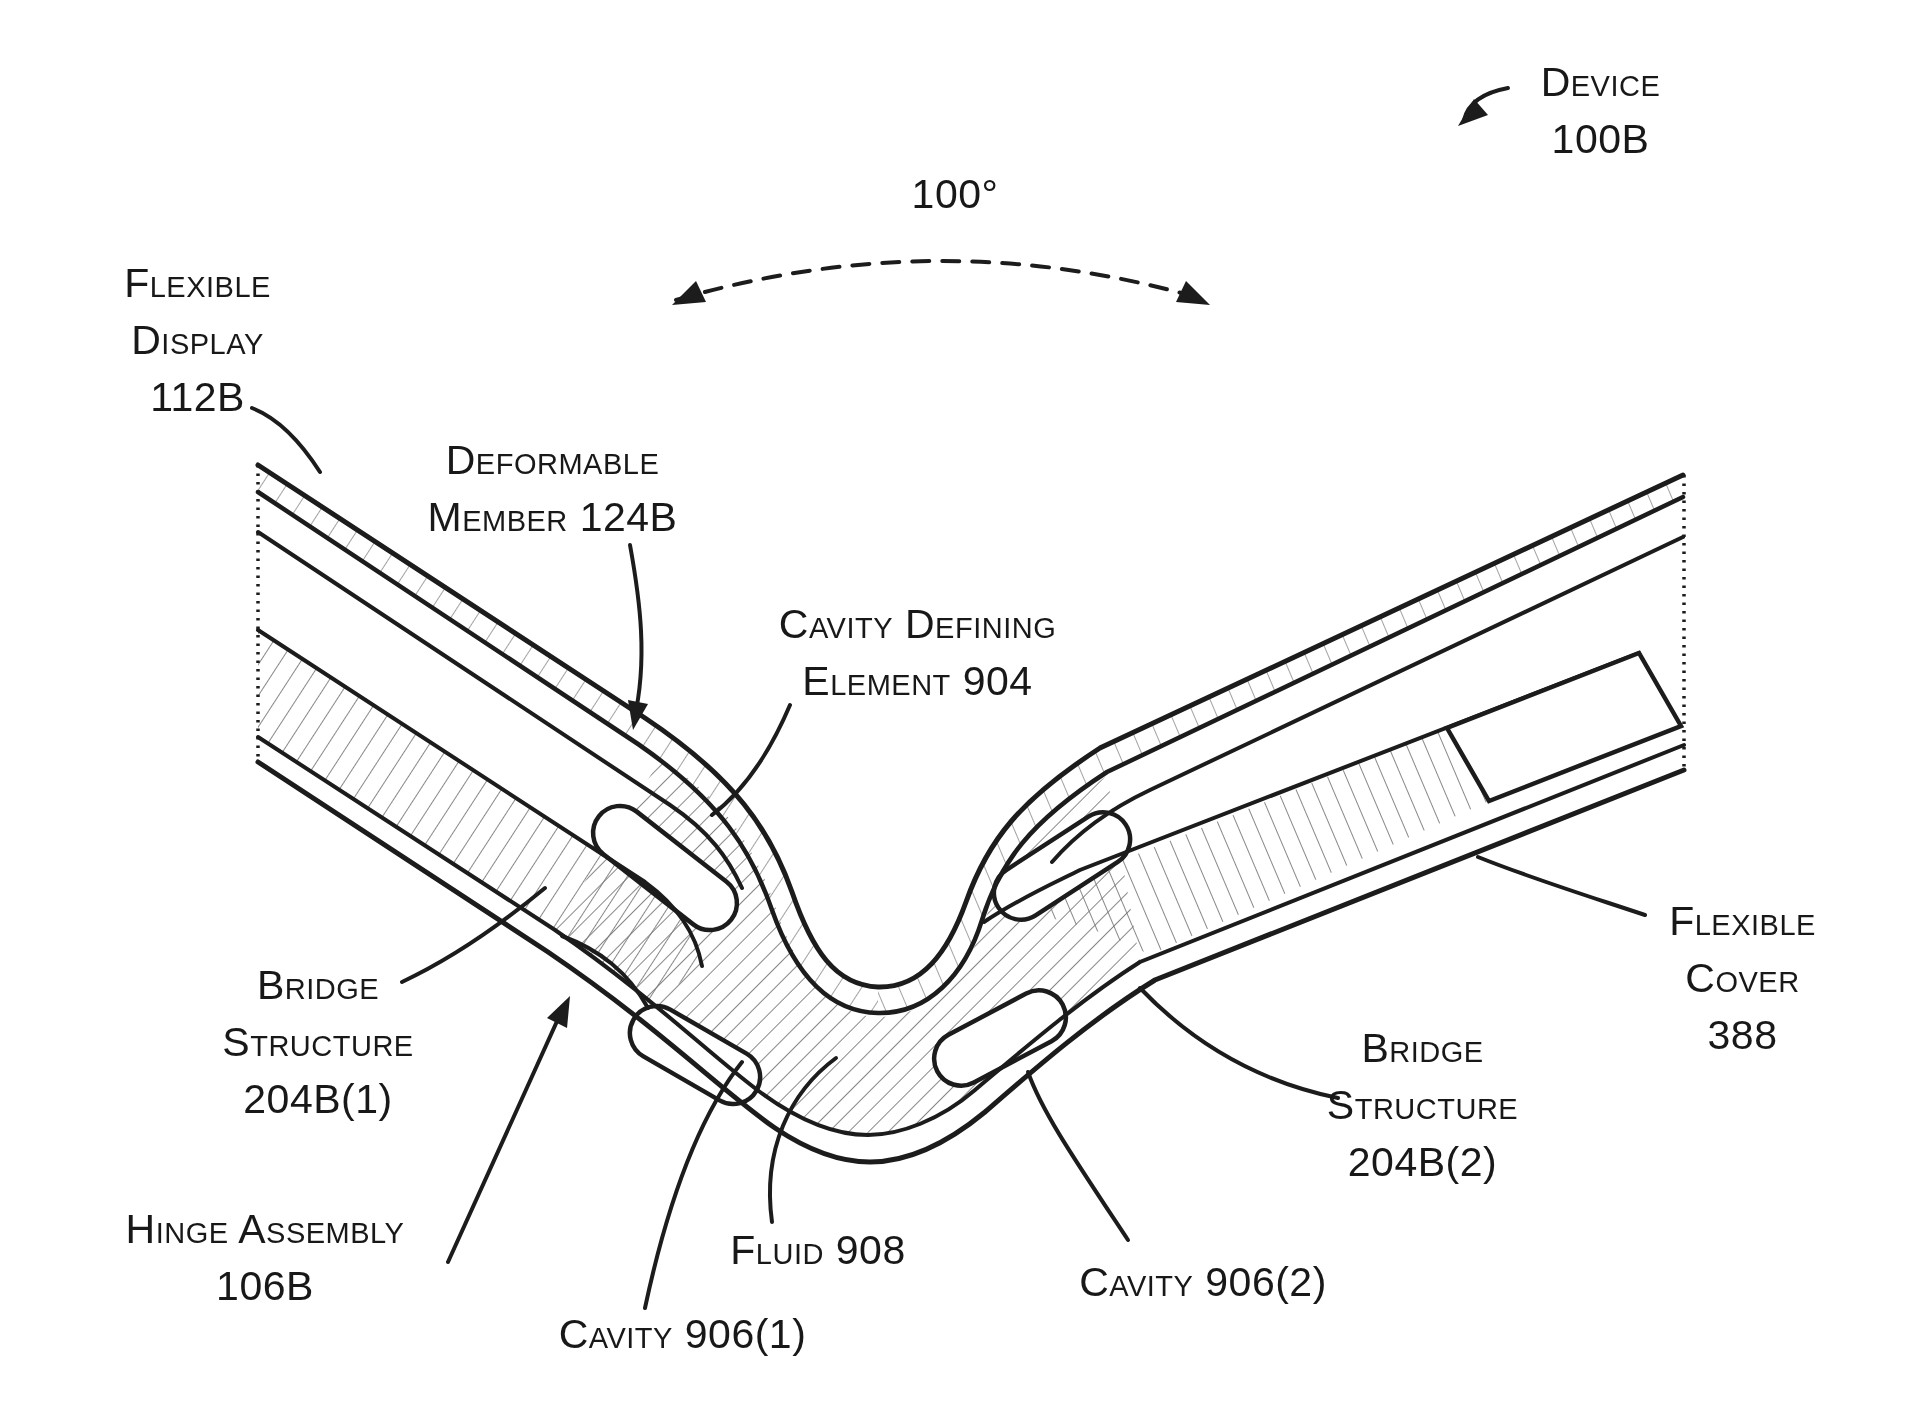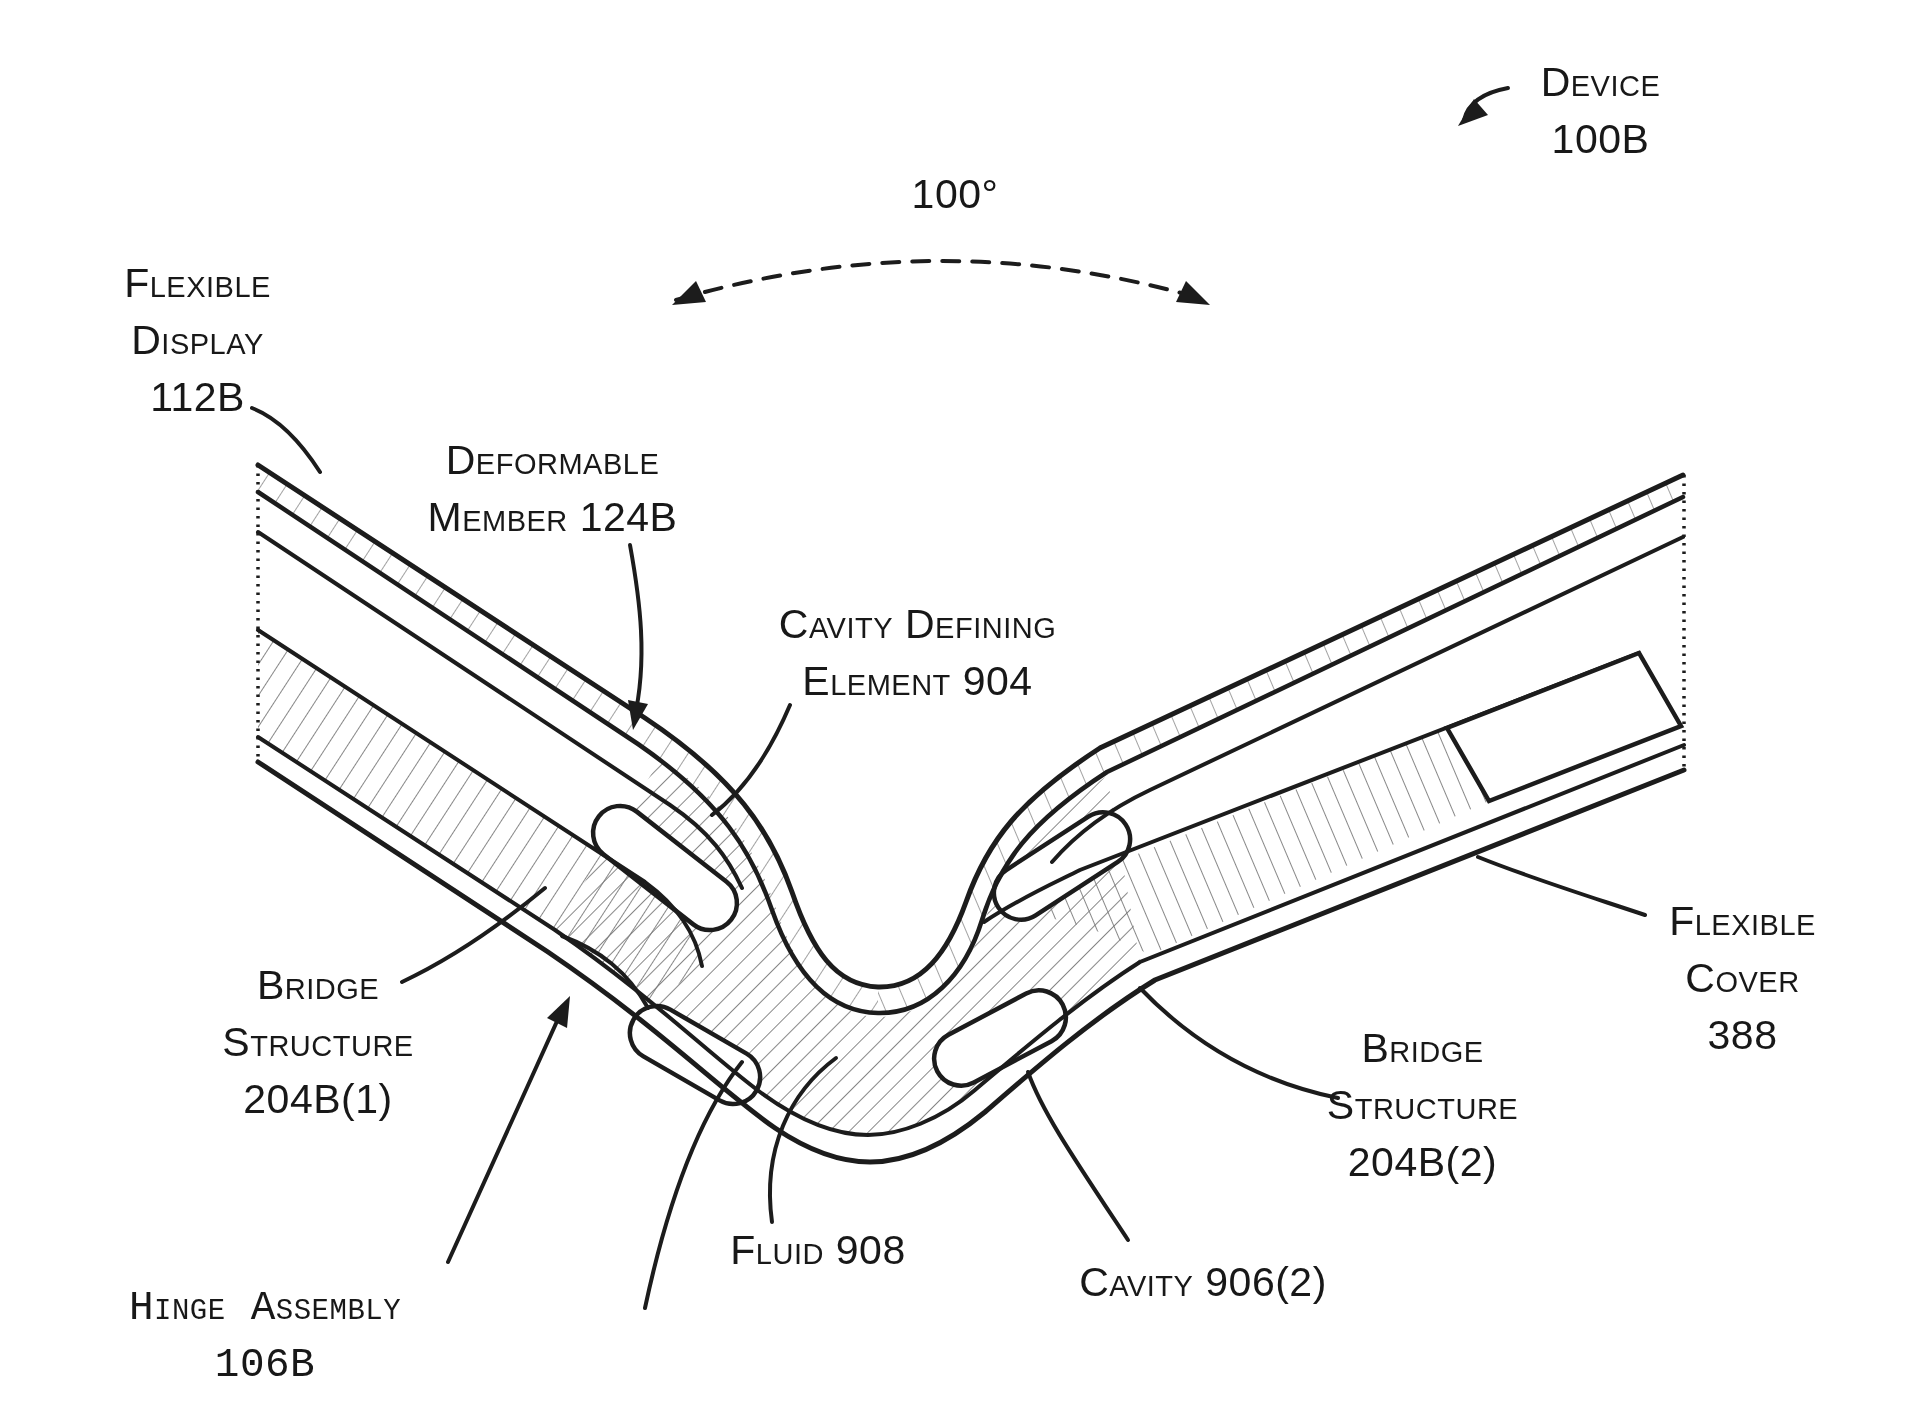--- a/index.html
+++ b/index.html
@@ -164,29 +164,32 @@
     <div>Cavity Defining</div>
     <div>Element 904</div>
   </div>
 
   <div class="lbl" style="left:180px;top:957px;width:276px;">
     <div>Bridge</div>
     <div>Structure</div>
     <div>204B(1)</div>
   </div>
 
-  <div class="lbl" style="left:60px;top:1280px;width:410px;font-family:Liberation Mono, monospace;">
+  <div class="lbl" style="left:60px;top:1201px;width:410px;">
     <div>Hinge Assembly</div>
     <div>106B</div>
   </div>
 
   <div class="lbl" style="left:690px;top:1222px;width:256px;">
     <div>Fluid 908</div>
   </div>
 
+  <div class="lbl" style="left:530px;top:1306px;width:305px;">
+    <div>Cavity 906(1)</div>
+  </div>
 
   <div class="lbl" style="left:1045px;top:1240px;width:316px;margin-top:14px;">
     <div>Cavity 906(2)</div>
   </div>
 
   <div class="lbl" style="left:1285px;top:1020px;width:275px;">
     <div>Bridge</div>
     <div>Structure</div>
     <div>204B(2)</div>
   </div>

